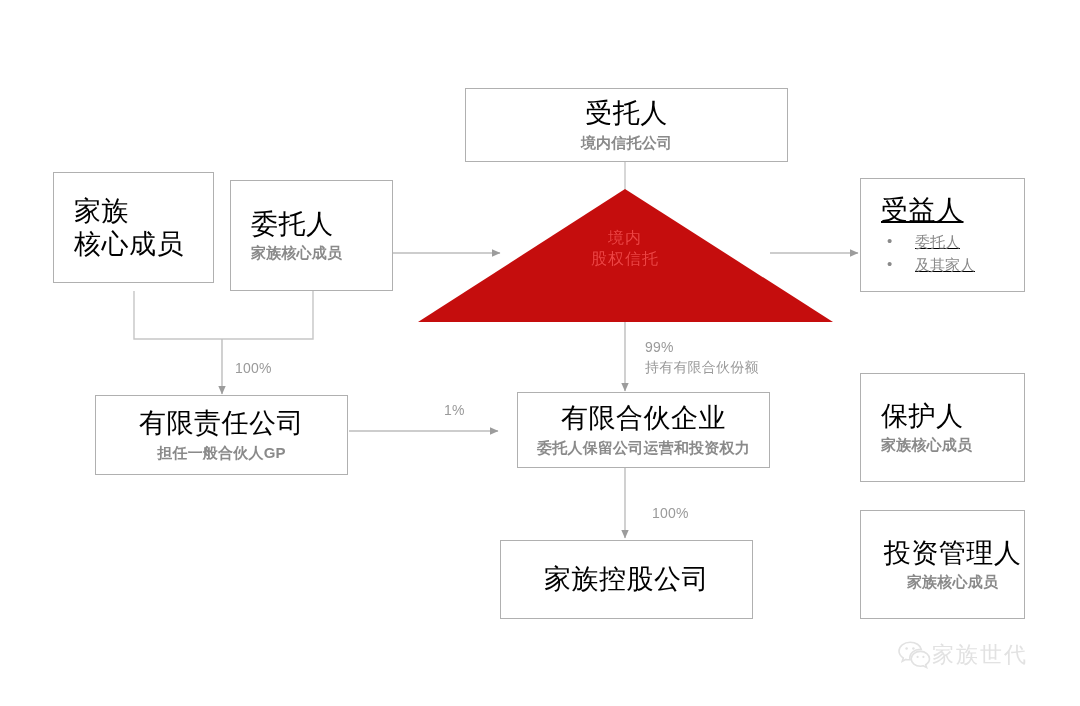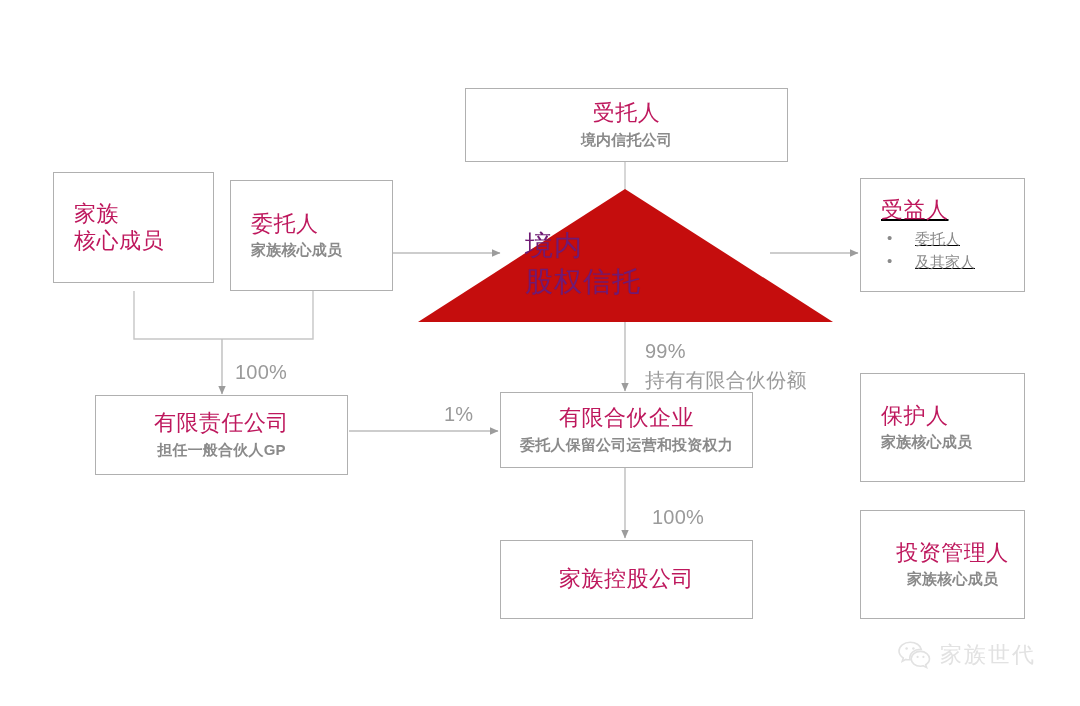--- a/index.html
+++ b/index.html
@@ -32,22 +32,22 @@
     box-sizing: border-box;
     border: 1px solid #b0b0b0;
     background: #ffffff;
     display: flex;
     flex-direction: column;
     justify-content: center;
   }
   .node.center { align-items: center; text-align: center; }
   .node.leftal { align-items: flex-start; text-align: left; }
   .node .title {
-    color: #be185d;
-    font-size: 22px;
+    color: #000000;
+    font-size: 27px;
     line-height: 1.22;
     letter-spacing: 0.5px;
     white-space: pre-line;
   }
   .node .sub {
     color: #8a8a8a;
     font-size: 15px;
     line-height: 1.4;
     margin-top: 2px;
     letter-spacing: 0.2px;
@@ -67,40 +67,40 @@
   .bullets li::before {
     content: "•";
     position: absolute;
     left: 4px;
     top: -1px;
     font-size: 15px;
     color: #8a8a8a;
   }
   .tri-label {
     position: absolute;
-    color: #701a75;
-    font-size: 28px;
+    color: #ef4444;
+    font-size: 16px;
     line-height: 1.3;
+    text-align: center;
     white-space: pre-line;
     letter-spacing: 1px;
     text-shadow: 0 0 1px rgba(0,0,0,0.10);
   }
   .edge-label {
     position: absolute;
     color: #9a9a9a;
-    font-size: 20px;
+    font-size: 14px;
     line-height: 1.45;
     white-space: pre-line;
     letter-spacing: 0.2px;
   }
   .watermark {
     position: absolute;
     display: flex;
     align-items: center;
-    gap: 8px;
     color: #e2e2e2;
     font-size: 22px;
     letter-spacing: 2px;
     user-select: none;
   }
   .watermark svg { display: block; }
 </style>
 </head>
 <body>
 
@@ -157,21 +157,21 @@
       <li>委托人</li>
       <li>及其家人</li>
     </ul>
   </div>
 
   <div class="node center" style="left:95px; top:395px; width:253px; height:80px;">
     <div class="title">有限责任公司</div>
     <div class="sub">担任一般合伙人GP</div>
   </div>
 
-  <div class="node center" style="left:500px; top:392px; width:253px; height:76px;">
+  <div class="node center" style="left:517px; top:392px; width:253px; height:76px;">
     <div class="title">有限合伙企业</div>
     <div class="sub">委托人保留公司运营和投资权力</div>
   </div>
 
   <div class="node center" style="left:500px; top:540px; width:253px; height:79px;text-align:right;">
     <div class="title">家族控股公司</div>
   </div>
 
   <div class="node leftal" style="left:860px; top:373px; width:165px; height:109px;">
     <div class="title">保护人</div>

